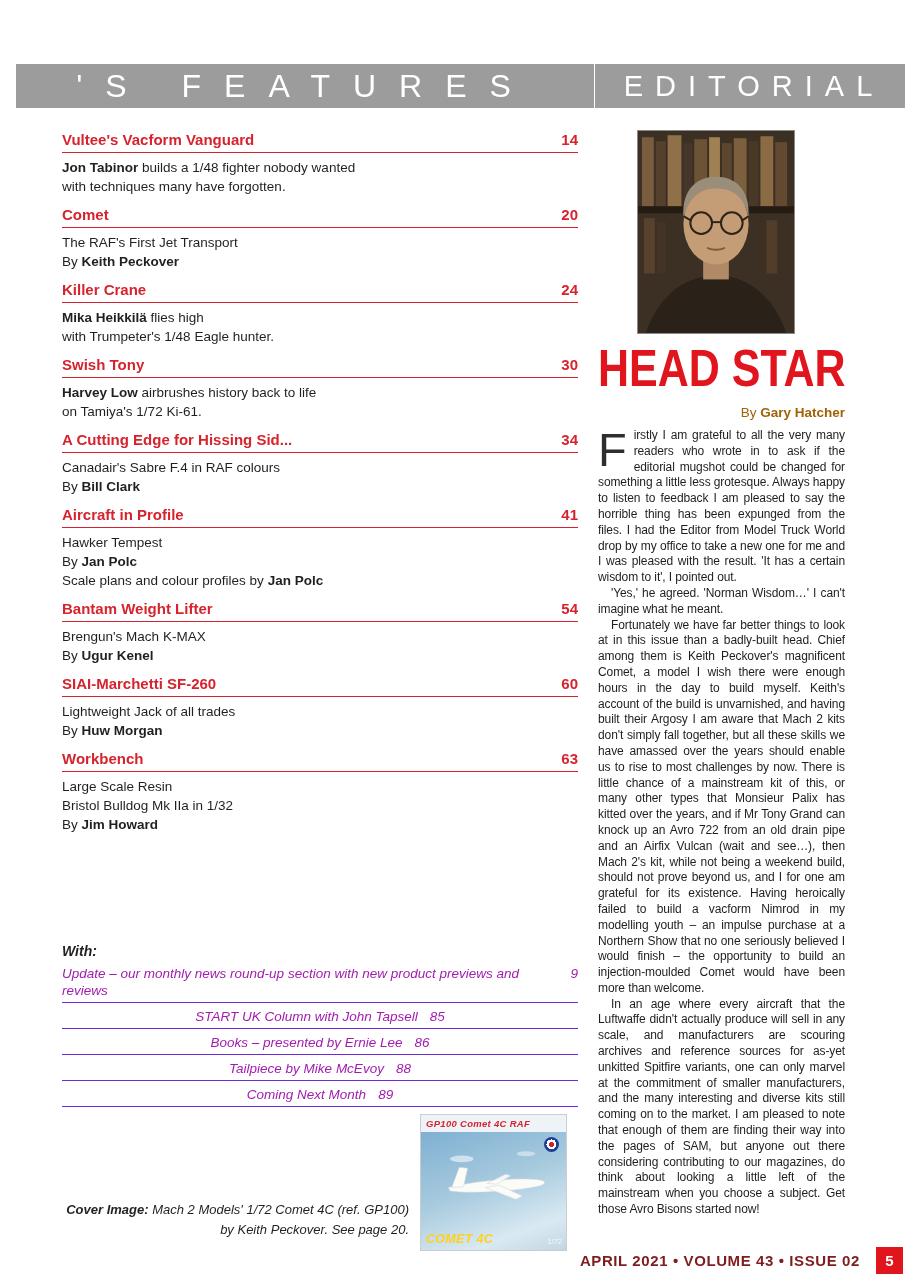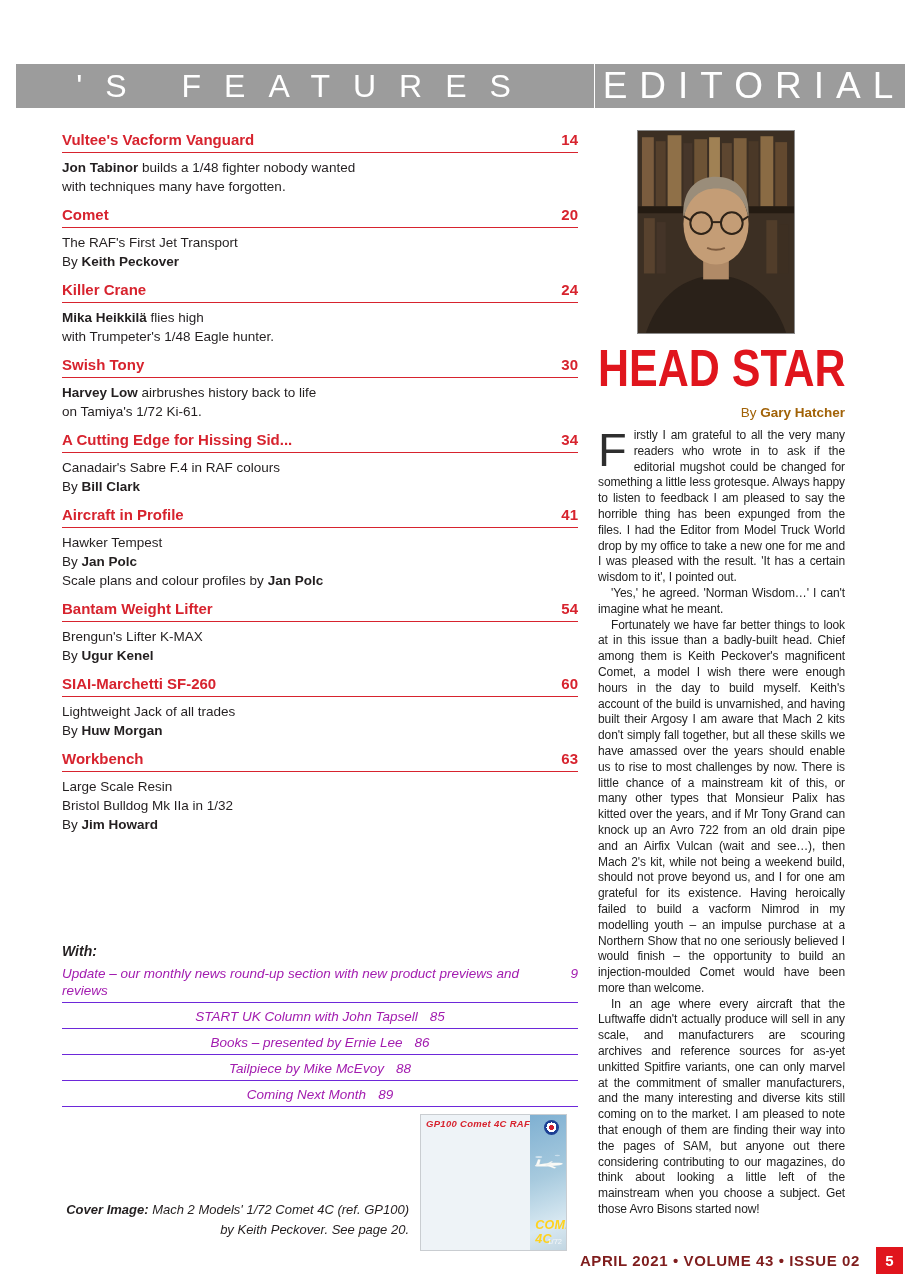--- a/index.html
+++ b/index.html
@@ -3,21 +3,21 @@
 <meta charset="utf-8">
 <style>
   * { margin:0; padding:0; box-sizing:border-box; }
   body { font-family:"Liberation Sans", sans-serif; background:#e8e8e8; }
   .page { position:relative; width:905px; height:1280px; background:#ffffff; overflow:hidden; margin:0 auto; }
 
   
   .bar { position:absolute; top:64px; height:44px; background:#9c9c9c; color:#fff;
          display:flex; align-items:center; justify-content:center; white-space:nowrap; overflow:hidden; }
   .bar-features { left:16px; width:578px; font-size:32px; letter-spacing:23px; }
-  .bar-editorial { left:595px; width:310px; font-size:37px; letter-spacing:12px; padding-left:8px; }
+  .bar-editorial { left:595px; width:310px; font-size:29px; letter-spacing:12px; padding-left:8px; }
 
   
   .left-col { position:absolute; left:62px; top:130px; width:516px; height:1128px; }
   .feature { margin-bottom:9px; }
   .feature-head { display:flex; justify-content:space-between; align-items:flex-start;
                   color:#d7232e; font-weight:bold; font-size:15px; line-height:20px; cursor:pointer; }
   .feature-rule { border-top:1.5px solid #d7232e; margin:2px 0 5px; }
   .feature-line { font-size:13.5px; line-height:19px; color:#231f20; }
   .b { font-weight:bold; }
   .bi { font-style:italic; font-weight:bold; }
@@ -27,21 +27,21 @@
   .with-item { display:flex; justify-content:center; align-items:baseline;
                font-style:italic; font-size:13.5px; line-height:17px; color:#a21caf;
                border-bottom:1px solid #6d28d9; padding:5px 0 3px; cursor:pointer; }
   .with-page { padding-left:12px; }
 
   
   .cover-row { position:absolute; top:984px; left:0; width:100%; display:flex; }
   .cover-caption { width:358px; text-align:right; padding-top:86px; padding-right:11px;
                    font-style:italic; font-size:13px; line-height:20px; color:#231f20; }
   .cover-box { width:147px; height:137px; border:1px solid #c9cdd1; background:#eef3f7;
-               display:flex; overflow:hidden; }
+               display:flex; flex-direction:column; overflow:hidden; }
   .cover-box-header { height:17px; color:#d7232e; font-weight:bold; font-style:italic;
                       font-size:9.5px; line-height:17px; padding-left:5px; letter-spacing:0.3px; }
   .cover-box-art { position:relative; flex:1;
                    background:linear-gradient(160deg,#7fb0d2 0%, #a7cade 45%, #d9e9f2 80%, #c2d6e2 100%); }
   .cover-box-art svg { position:absolute; left:0; top:10px; width:100%; height:76px; }
   .cover-box-title { position:absolute; left:5px; bottom:4px; color:#ffd21c; font-weight:bold;
                      font-style:italic; font-size:12.5px; letter-spacing:0.3px; }
   .cover-box-scale { position:absolute; right:4px; bottom:4px; color:#f4f7fa; font-size:7.5px; }
   .roundel { position:absolute; right:7px; top:5px; width:15px; height:15px; border-radius:50%;
              background:radial-gradient(circle, #cf2030 0 2.5px, #ffffff 2.5px 5px, #1c3f94 5px 7.5px); }
@@ -133,21 +133,21 @@
           <div class="feature-line"><span>Hawker Tempest</span></div>
           <div class="feature-line"><span>By </span><span class="b">Jan Polc</span></div>
           <div class="feature-line"><span>Scale plans and colour profiles by </span><span class="b">Jan Polc</span></div>
         </div>
         <div class="feature">
           <div class="feature-head">
             <span class="feature-title">Bantam Weight Lifter</span>
             <span class="feature-page">54</span>
           </div>
           <div class="feature-rule"></div>
-          <div class="feature-line"><span>Brengun's Lifter K-MAX</span></div>
+          <div class="feature-line"><span>Brengun's Mach K-MAX</span></div>
           <div class="feature-line"><span>By </span><span class="b">Ugur Kenel</span></div>
         </div>
         <div class="feature">
           <div class="feature-head">
             <span class="feature-title">SIAI-Marchetti SF-260</span>
             <span class="feature-page">60</span>
           </div>
           <div class="feature-rule"></div>
           <div class="feature-line"><span>Lightweight Jack of all trades</span></div>
           <div class="feature-line"><span>By </span><span class="b">Huw Morgan</span></div>

